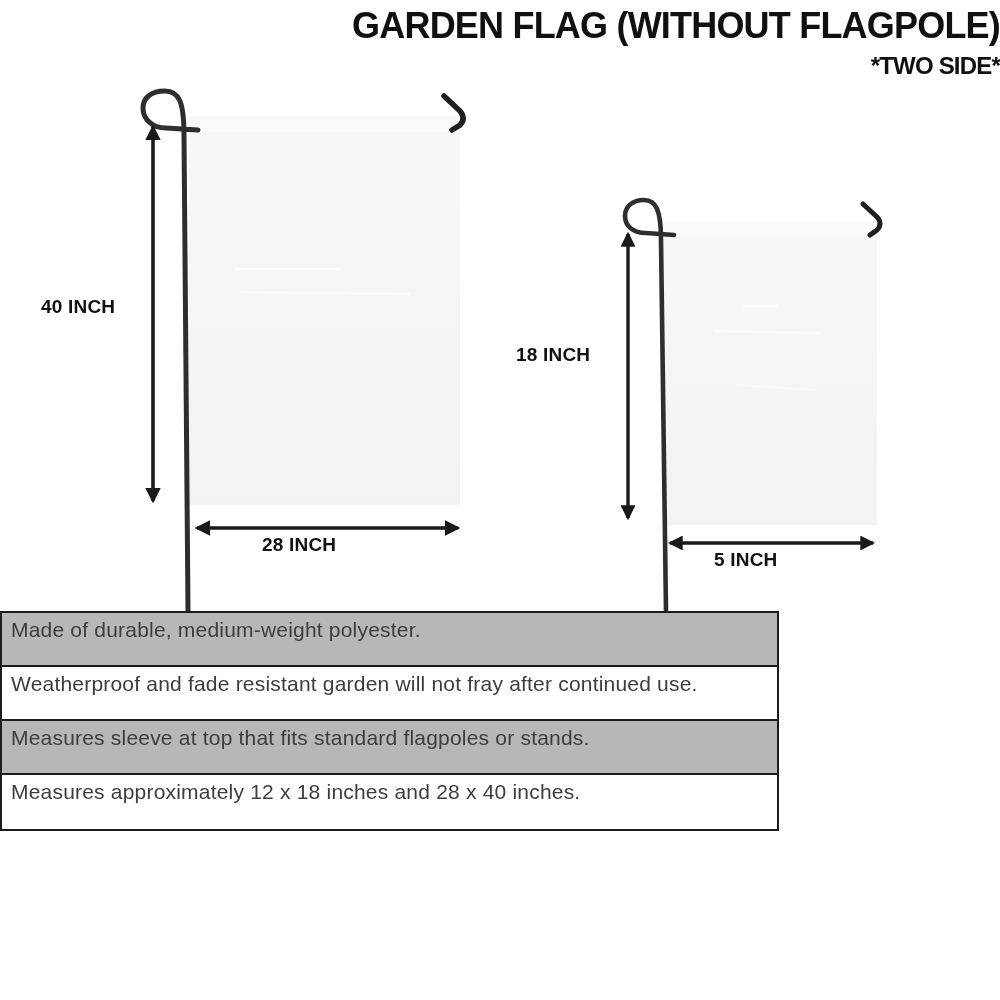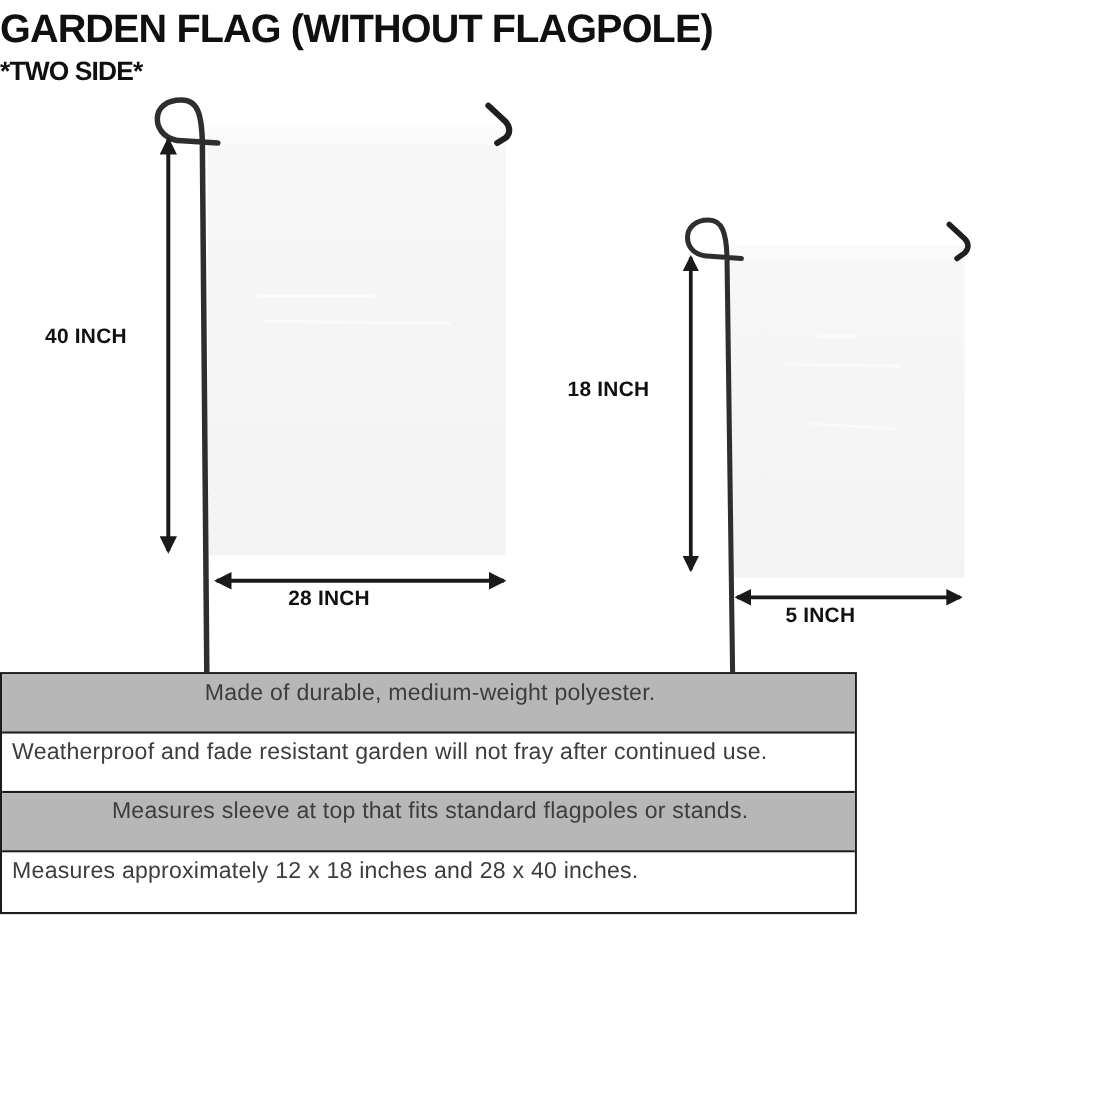--- a/index.html
+++ b/index.html
@@ -10,21 +10,21 @@
     --text:#3d3d3d;
     --flag-fill:#f5f5f6;
   }
   *{margin:0;padding:0;box-sizing:border-box;}
   html,body{width:1000px;height:1000px;background:#ffffff;overflow:hidden;}
   body{position:relative;font-family:"Liberation Sans","DejaVu Sans",sans-serif;}
   .stage{position:absolute;inset:0;width:1000px;height:1000px;}
 
   .title{
     position:absolute;top:6px;left:0;width:1000px;
-    text-align:left;color:var(--ink);
+    text-align:right;color:var(--ink);
     font-weight:bold;font-size:36px;line-height:40px;letter-spacing:-0.8px;
   }
   .title .line2{font-size:24px;}
 
   svg.diagram{position:absolute;left:0;top:0;}
 
   .dim-label{
     position:absolute;width:120px;text-align:left;
     font-size:19px;font-weight:bold;color:#111;letter-spacing:0.2px;
     white-space:nowrap;
@@ -42,21 +42,21 @@
   .feature-row{
     height:54px;
     border-bottom:2px solid var(--border);
     background:var(--row-plain);
     font-size:21px;line-height:24px;color:var(--text);
     padding:5px 6px 0 9px;
     letter-spacing:0.2px;
     overflow:hidden;
   }
   .feature-row:last-child{border-bottom:none;}
-  .feature-row.shaded{background:var(--row-shaded);text-align:center;}
+  .feature-row.shaded{background:var(--row-shaded);}
 </style>
 </head>
 <body>
 
 <div class="stage">
 
   <div class="title">
     <div class="line1">GARDEN FLAG (WITHOUT FLAGPOLE)</div>
     <div class="line2">*TWO SIDE*</div>
   </div>

